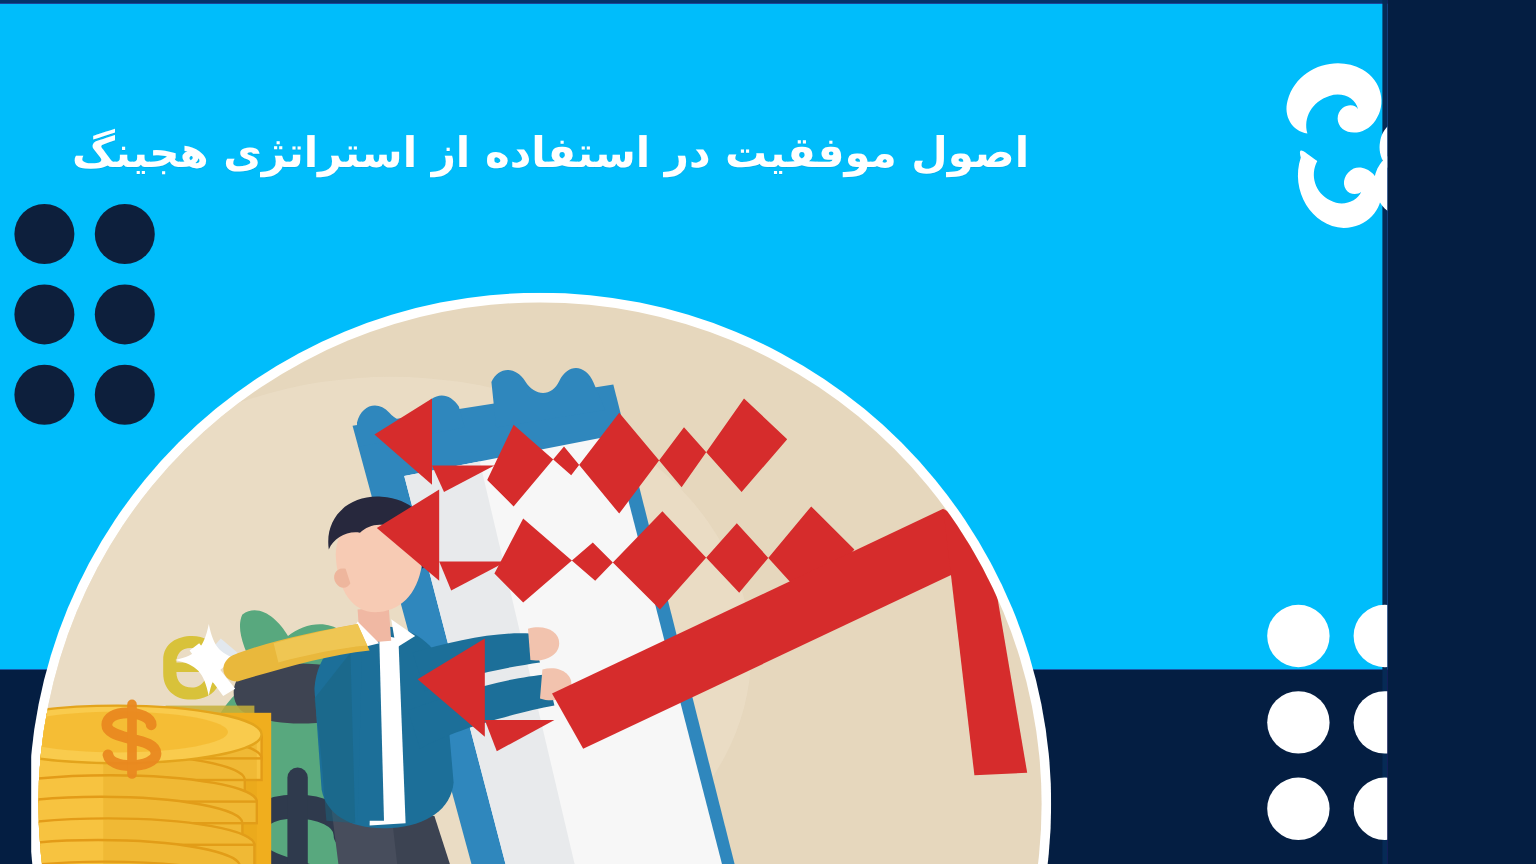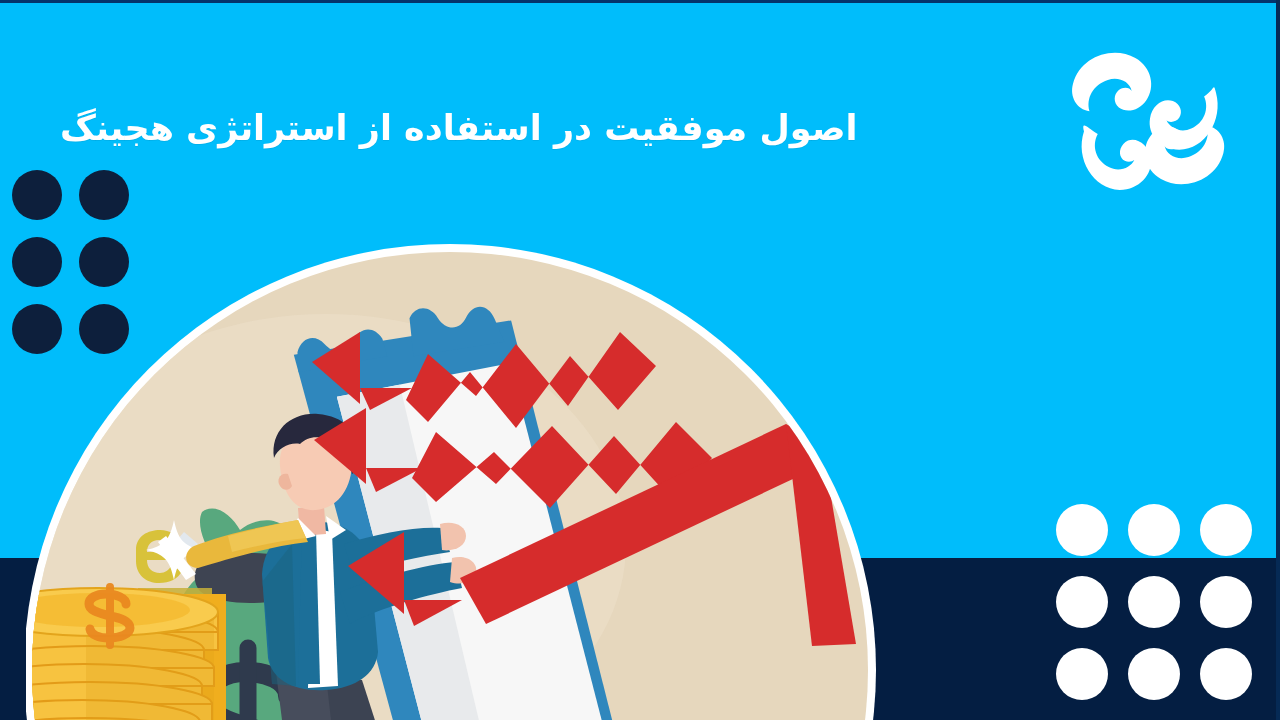--- a/index.html
+++ b/index.html
@@ -1,21 +1,21 @@
 <!DOCTYPE html>
 <html><head>
 <meta charset="utf-8">
 <style>
   html,body{margin:0;padding:0;}
   body{
     width:1280px;height:720px;overflow:hidden;
     font-family:"DejaVu Sans","Liberation Sans",sans-serif;
     background:#041e42;
   }
-  #stage{position:relative;width:1280px;height:720px;overflow:hidden;background:#6d28d9;}
+  #stage{position:relative;width:1156px;height:720px;overflow:hidden;background:#6d28d9;}
 
   
   .band-cyan{position:absolute;left:0;top:3px;width:1280px;height:555px;background:#00bdfb;}
   .band-navy{position:absolute;left:0;top:558px;width:1280px;height:162px;background:#041e42;}
   .edge-top{position:absolute;left:0;top:0;width:1280px;height:3px;background:#04336b;}
   .edge-right{position:absolute;right:0;top:0;width:4px;height:720px;background:#062a55;}
 
   
   .headline{
     position:absolute;left:60px;top:96px;width:960px;height:66px;

